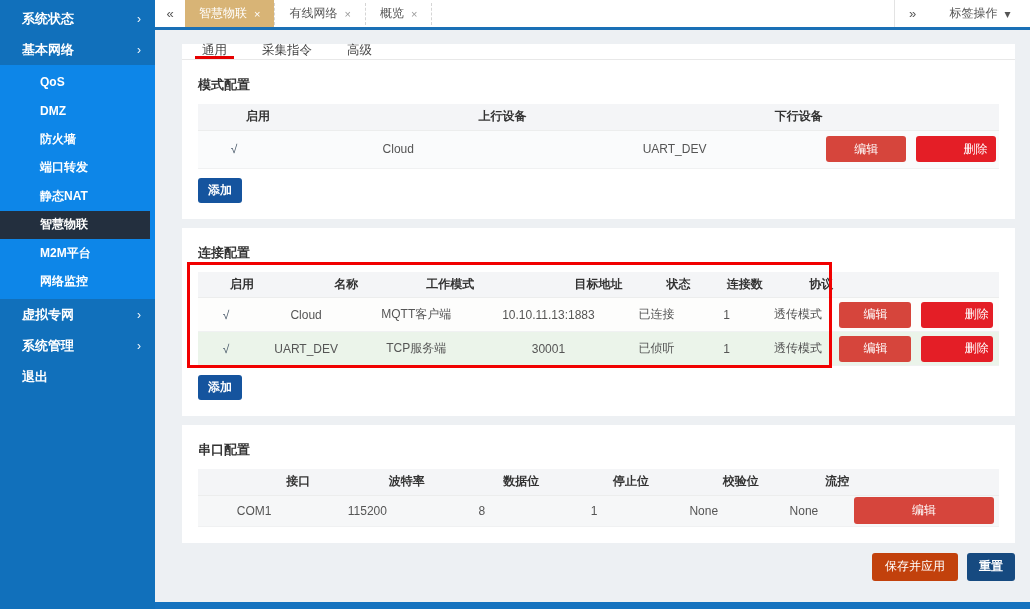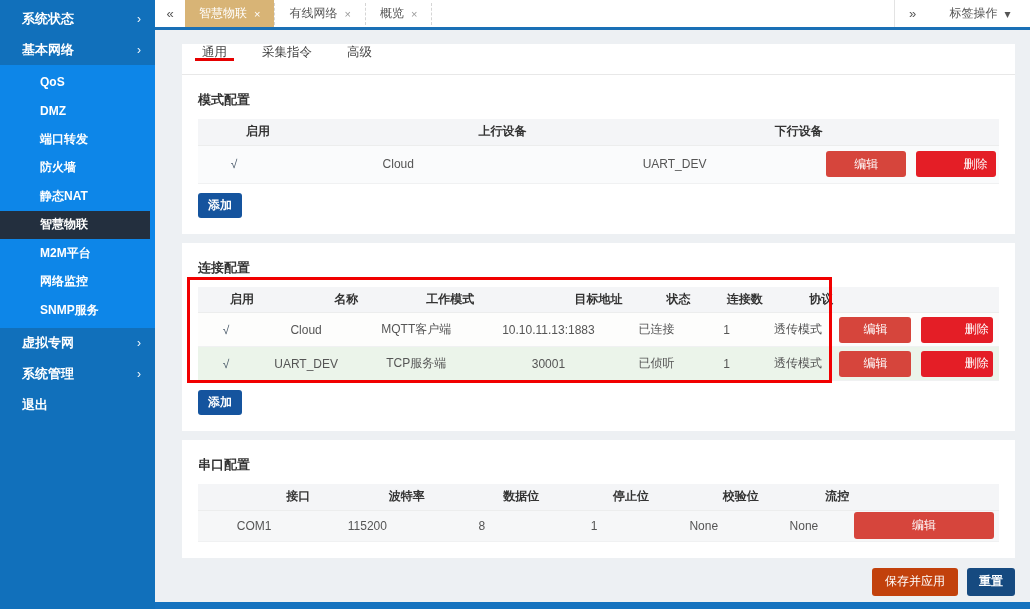--- a/index.html
+++ b/index.html
@@ -27,21 +27,21 @@
   .tb-tab .tb-close { font-size:11px; color:#999; cursor:pointer; }
   .tb-tab.active .tb-close { color:#fff; }
   .tb-sep { border-left:1px dashed #d5d5d5; height:22px; align-self:center; }
   .tb-right { margin-left:auto; display:flex; align-items:stretch; }
   .tb-next { width:36px; border-left:1px solid #e3e3e3; display:flex; align-items:center; justify-content:center; color:#555; font-size:13px; cursor:pointer; }
   .tb-menu { width:100px; display:flex; align-items:center; justify-content:center; gap:7px; font-size:12px; color:#555; cursor:pointer; }
 
   
   .content { flex:1; padding:14px 15px 0 27px; overflow:hidden; }
   .panel { background:#fff; margin-bottom:9px; }
-  .ctabs { height:31px; border-bottom:1px solid #e8e8e8; display:flex; align-items:flex-start; padding-left:16px; }
+  .ctabs { height:16px; border-bottom:1px solid #e8e8e8; display:flex; align-items:flex-end; padding-left:16px; }
   .ctab { padding:0 4px; margin-right:27px; display:flex; align-items:center; font-size:12.5px; color:#444; position:relative; cursor:pointer; }
   .ctab.active::after { content:""; position:absolute; bottom:0; left:-3px; right:-3px; height:3px; background:#e60000; }
   .section { padding:12px 16px 16px; position:relative; }
   .sec-title { font-size:13px; font-weight:bold; color:#333; margin:4px 0 10px; }
 
   table { width:100%; border-collapse:collapse; font-size:12px; color:#555; table-layout:fixed; }
   th { background:#f4f5f7; font-weight:bold; color:#333; height:26px; border-bottom:1px solid #eceded; text-align:right; font-size:12px; }
   td { text-align:center; border-bottom:1px solid #f0f1f2; }
   .check { color:#4a5a6a; }
   .tbl-mode td { height:38px; background:#fafbfc; }
@@ -78,27 +78,26 @@
       <span>系统状态</span>
       <span class="chev">›</span>
     </div>
     <div class="nav-item">
       <span>基本网络</span>
       <span class="chev">›</span>
     </div>
     <div class="submenu">
       <div class="subitem">QoS</div>
       <div class="subitem">DMZ</div>
+      <div class="subitem">防火墙</div>
       <div class="subitem">端口转发</div>
-      <div class="subitem">防火墙</div>
       <div class="subitem">静态NAT</div>
       <div class="subitem selected">智慧物联</div>
       <div class="subitem">M2M平台</div>
       <div class="subitem">网络监控</div>
-      <div class="subitem">SNMP服务</div>
     </div>
     <div class="nav-item">
       <span>虚拟专网</span>
       <span class="chev">›</span>
     </div>
     <div class="nav-item">
       <span>系统管理</span>
       <span class="chev">›</span>
     </div>
     <div class="nav-item">

